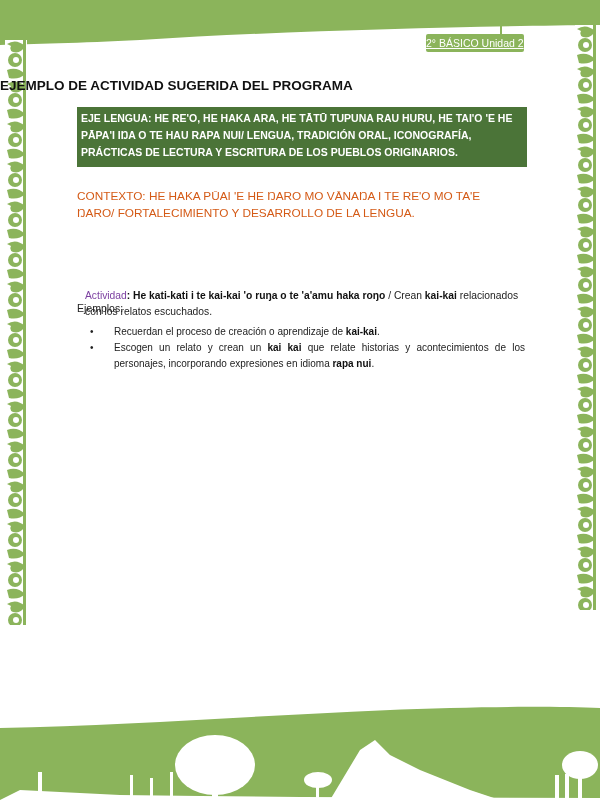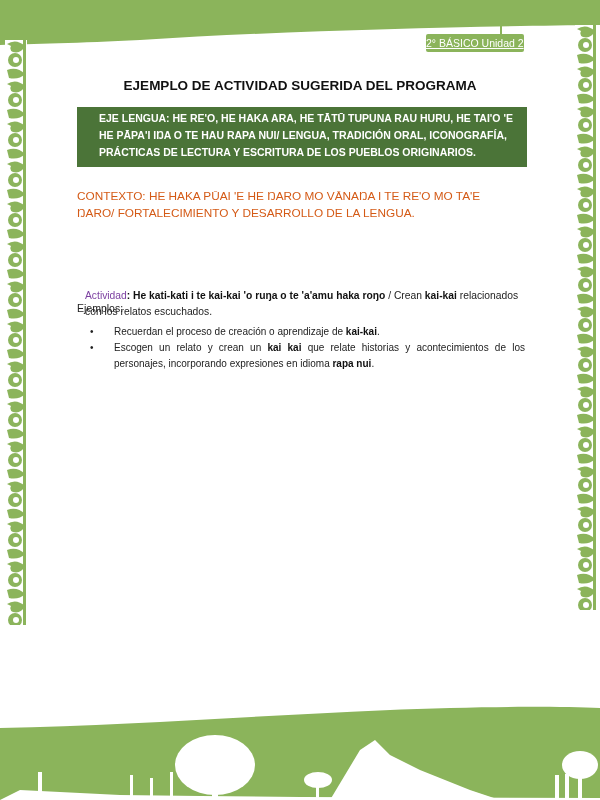--- a/index.html
+++ b/index.html
@@ -15,28 +15,28 @@
 
     .grade-badge {
       position: absolute; left: 426px; top: 34px; height: 18px; padding: 0 0;
       background: #8bb45b; color: #ffffff; font-size: 10.5px; line-height: 18px;
       border-radius: 2px;
       text-decoration: underline;
     }
     .grade-stem { position: absolute; left: 500px; top: 25px; width: 2px; height: 10px; background: #8bb45b; }
 
     .page-title {
-      position: absolute; left: 0; width: 600px; top: 78px; text-align: center;
+      position: absolute; left: 0; width: 600px; top: 78px; text-align: left;
       font-weight: bold; font-size: 13.5px; color: #111;
     }
 
     .axis-box {
       position: absolute; left: 77px; top: 107px; width: 450px; height: 60px;
       background: #4b7438; color: #ffffff; font-weight: bold; font-size: 10.5px;
-      line-height: 17px; padding: 3px 6px 0 22px;
+      line-height: 17px; padding: 3px 6px 0 4px;
     }
 
     .context {
       position: absolute; left: 77px; top: 188px; width: 440px;
       color: #d45a16; font-size: 11.8px; line-height: 17px;
     }
 
     .activity {
       position: absolute; left: 85px; top: 250px; width: 440px;
       font-size: 10.3px; line-height: 16px; color: #222; margin-top: 38px;

